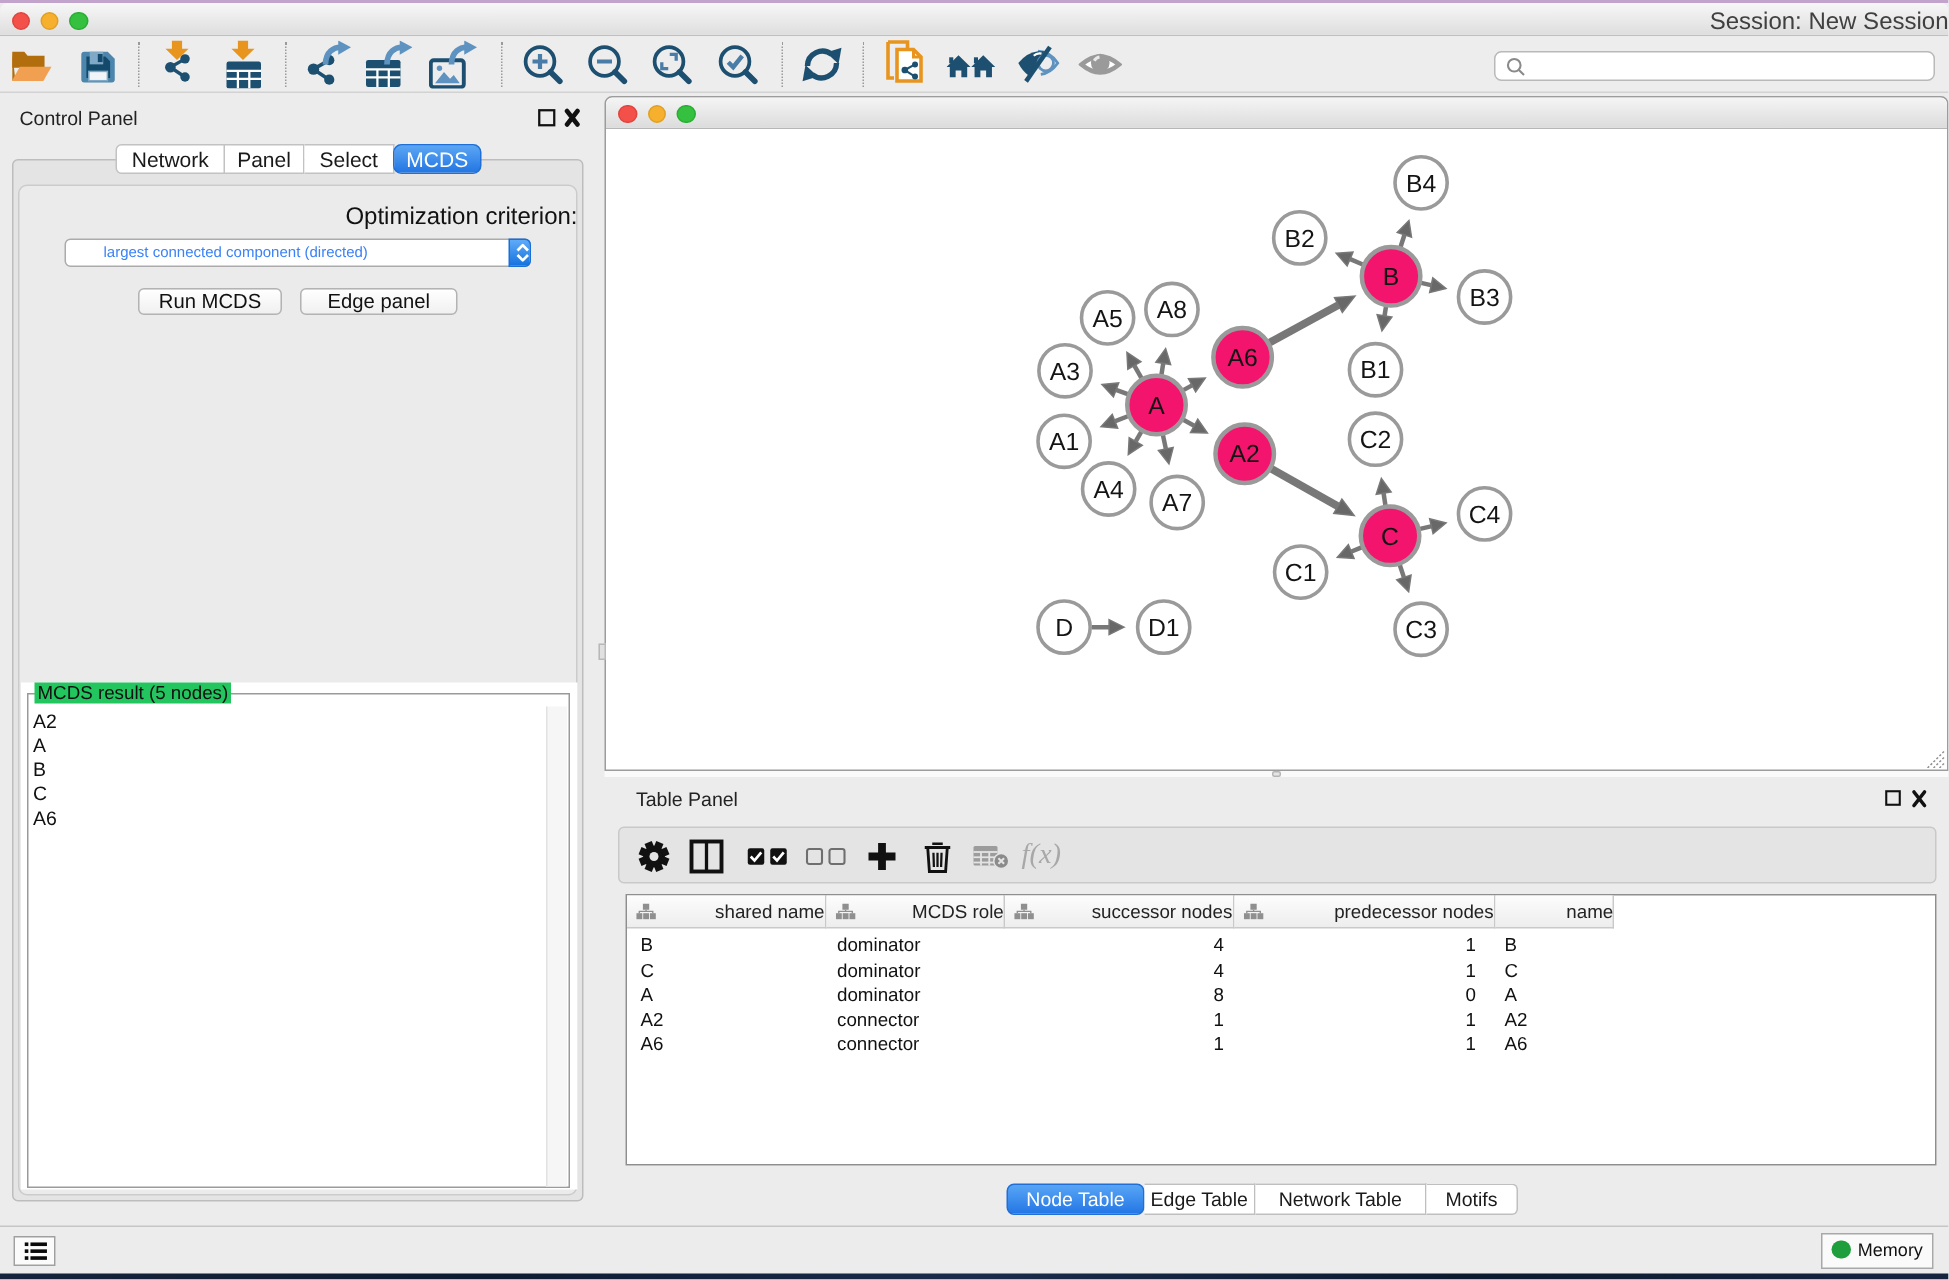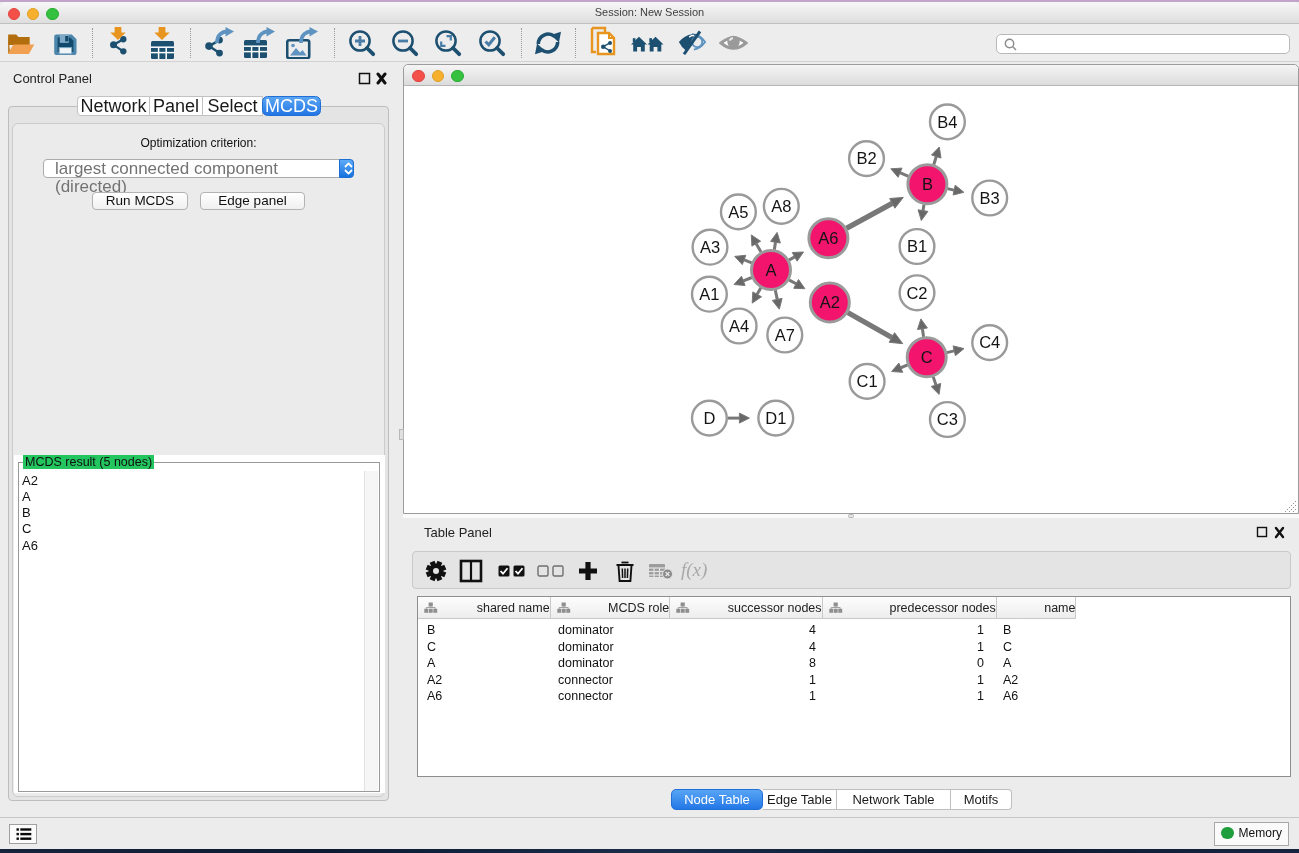--- a/index.html
+++ b/index.html
@@ -1,32 +1,32 @@
 <!DOCTYPE html>
 <html><head><meta charset="utf-8"><style>
 *{margin:0;padding:0;box-sizing:border-box}
 html,body{width:1299px;height:853px;overflow:hidden}
 body{font-family:"Liberation Sans",sans-serif;background:#ececec;position:relative;color:#1c1c1c}
 .abs{position:absolute}
 .tl{border-radius:50%;width:12.5px;height:12.5px;position:absolute;top:6px}
 .titlebar{position:absolute;left:0;top:1.5px;width:1299px;height:22.5px;background:linear-gradient(#f7f7f7,#dedede);border-bottom:1px solid #c0c0c0;border-radius:5px 5px 0 0}
-.titlebar .cap{position:absolute;top:4px;left:0;right:0;text-align:center;font-size:11px;color:#404040}
+.titlebar .cap{position:absolute;top:4px;left:0;right:0;text-align:right;font-size:16px;color:#404040}
 .toolbar{position:absolute;left:0;top:25px;width:1299px;height:37px;background:#ededed;border-bottom:1px solid #d2d2d2}
 .sep{position:absolute;top:3px;height:30px;width:0;border-left:1px dotted #9a9a9a}
 .searchbox{position:absolute;left:996px;top:9px;width:294px;height:20px;background:#fff;border:1px solid #b9b9b9;border-radius:5px}
 .panelTitle{font-size:13px;color:#222}
 
 .cpOuter{position:absolute;left:8px;top:106px;width:381px;height:695px;background:#e4e4e4;border:1px solid #bdbdbd;border-radius:4px}
 .cpInner{position:absolute;left:12px;top:123px;width:373px;height:674px;background:#ebebeb;border:1px solid #cbcbcb;border-radius:6px}
 .tabs{position:absolute;left:77px;top:95.7px;height:20.5px;display:flex}
-.tab{height:20.5px;line-height:19.5px;text-align:center;font-size:18px;background:#fff;border:1px solid #c2c2c2;border-left:none;color:#1a1a1a}
+.tab{height:20.5px;line-height:19.5px;text-align:center;font-size:14px;background:#fff;border:1px solid #c2c2c2;border-left:none;color:#1a1a1a}
 .tab.first{border-left:1px solid #c2c2c2;border-radius:4px 0 0 4px}
 .tab.sel{background:linear-gradient(#5aa6f4,#2376e4);color:#fff;border:1px solid #1f6fd6;border-radius:5.5px;margin-left:-1px}
 .btn{position:absolute;height:18px;background:linear-gradient(#ffffff,#f0f0f0);border:1px solid #b3b3b3;border-radius:4px;font-size:13.5px;text-align:center;line-height:16px;color:#111}
-.ddown{position:absolute;left:43px;top:159px;width:311px;height:19px;background:#fff;border:1px solid #ababab;border-radius:4px;font-size:17px;line-height:18px;padding-left:11px;color:#737373}
+.ddown{position:absolute;left:43px;top:159px;width:311px;height:19px;background:#fff;border:1px solid #ababab;border-radius:4px;font-size:10px;line-height:18px;padding-left:25px;color:#3b82f6}
 .ddbtn{position:absolute;right:-1px;top:-1px;width:15px;height:19px;background:linear-gradient(#5fabf9,#1572de);border-radius:0 4px 4px 0;border:1px solid #1a6fd4}
 .fsWhite{position:absolute;left:14px;top:455px;width:371px;height:338px;background:#fff}
 .fsBorder{position:absolute;left:18px;top:462px;width:362px;height:330px;border:1px solid #9a9a9a}
 .fsLegend{position:absolute;left:23px;top:455px;font-size:12.5px;background:#22c55e;padding:0 2px;color:#111}
 .fsScroll{position:absolute;left:364px;top:471px;width:14px;height:320px;background:#f6f6f6;border-left:1px solid #e2e2e2}
 .liItem{position:absolute;left:22px;font-size:13px;color:#111}
 
 .netwin{position:absolute;left:403px;top:64px;width:896px;height:449.5px;background:#fff;border:1px solid #9c9c9c;border-radius:5px 5px 0 0}
 .nettitle{position:absolute;left:0;top:0;width:894px;height:21px;background:linear-gradient(#f5f5f5,#dcdcdc);border-bottom:1px solid #b6b6b6;border-radius:5px 5px 0 0}
 .nettitle .cap{position:absolute;top:3.5px;left:0;right:0;text-align:center;font-size:13px;color:#333}
@@ -208,21 +208,21 @@
     <path d="M20 2 L27 11 M27 2 L20 11" stroke="#111" stroke-width="3" stroke-linecap="round"></path>
   </svg>
 <div class="cpOuter"></div>
 <div class="cpInner"></div>
 <div class="tabs">
   <div class="tab first" style="width:73px">Network</div>
   <div class="tab" style="width:53px">Panel</div>
   <div class="tab" style="width:60px">Select</div>
   <div class="tab sel" style="width:59px">MCDS</div>
 </div>
-<div class="abs" style="left:12px;top:136px;width:373px;text-align:center;font-size:12px;color:#111">Optimization criterion:</div>
+<div class="abs" style="left:12px;top:136px;width:373px;text-align:right;font-size:16px;color:#111">Optimization criterion:</div>
 <div class="ddown">largest connected component (directed)
   <div class="ddbtn"><svg width="17" height="17" viewBox="0 0 17 17">
         <path d="M5 7 L8.5 3.4 L12 7" fill="none" stroke="#fff" stroke-width="1.8" stroke-linejoin="round"></path>
         <path d="M5 10 L8.5 13.6 L12 10" fill="none" stroke="#fff" stroke-width="1.8" stroke-linejoin="round"></path>
       </svg></div>
 </div>
 <div class="btn" style="left:92px;top:192px;width:96px">Run MCDS</div>
 <div class="btn" style="left:200px;top:192px;width:105px">Edge panel</div>
 <div class="fsWhite"></div>
 <div class="fsBorder"></div>

